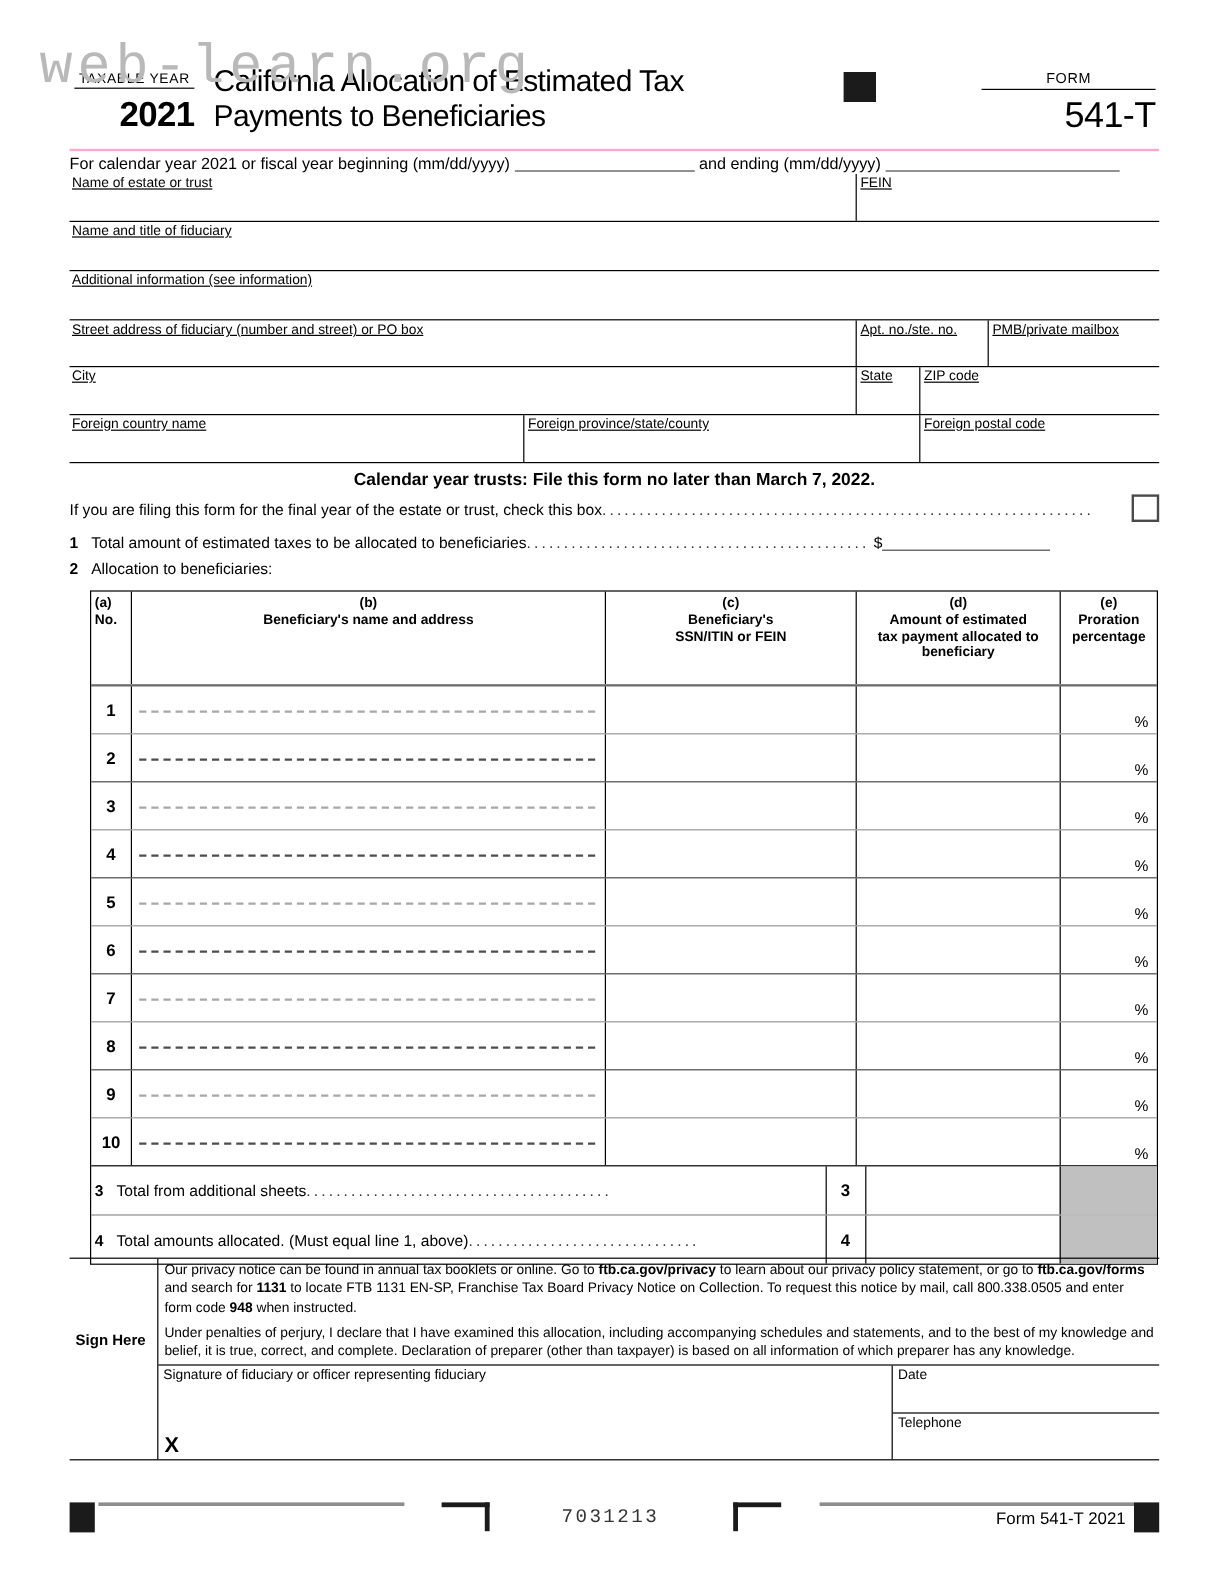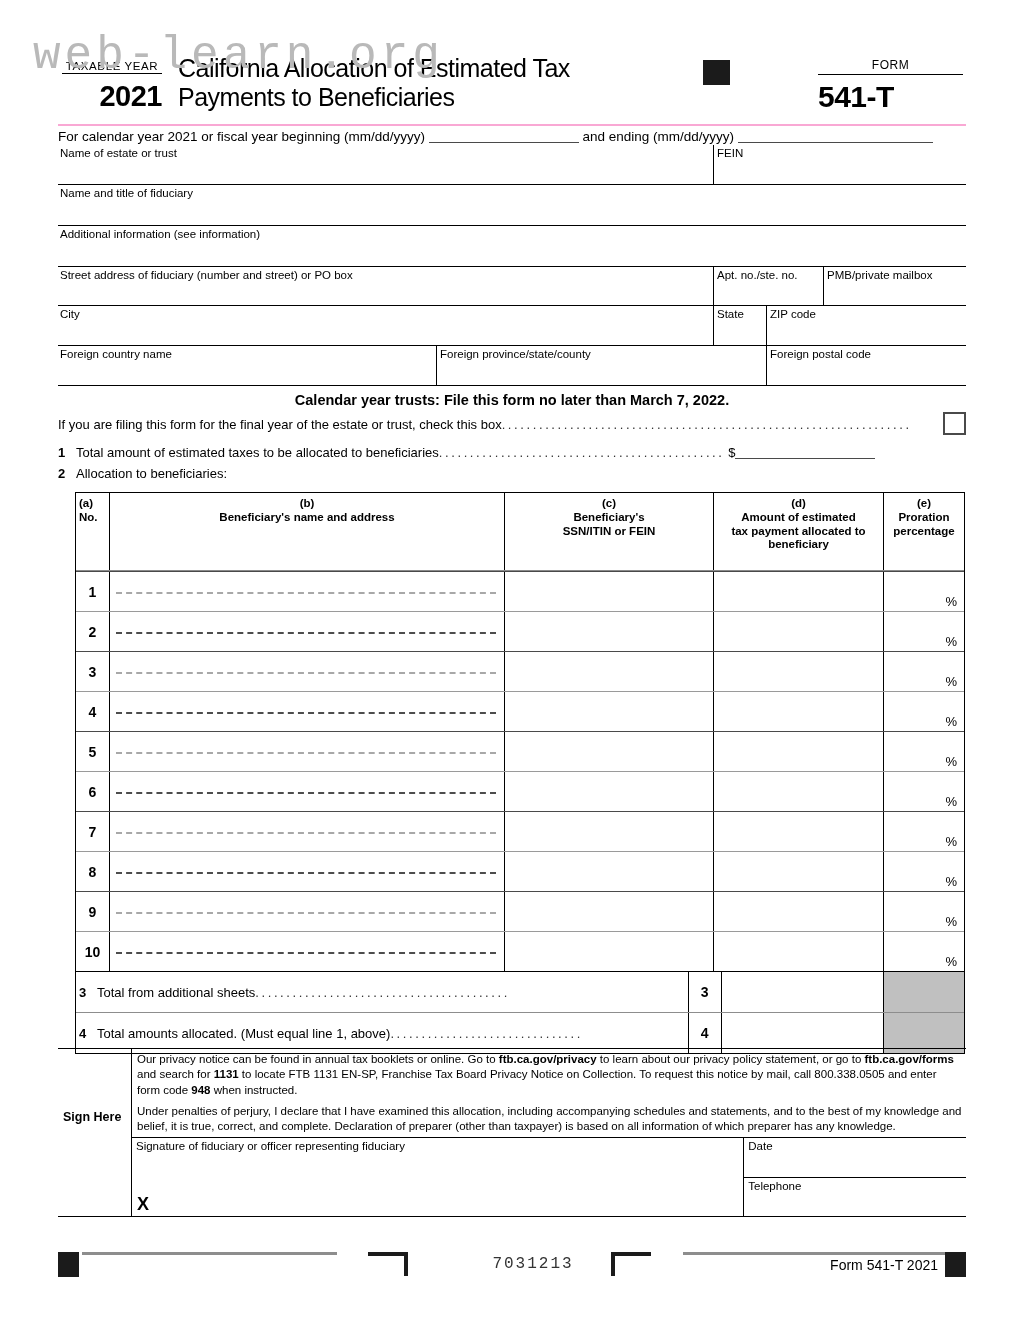--- a/index.html
+++ b/index.html
@@ -40,38 +40,39 @@
     font-size:25px; font-weight:normal; line-height:1.16; letter-spacing:-.5px;
   }
   .blk-sq{ position:absolute; left:645px; top:8px; width:27px; height:25px; background:#1b1b1b; }
   .form-label{
     position:absolute; left:760px; top:6px; width:145px;
     font-size:12px; text-align:center; letter-spacing:.5px;
     border-bottom:1px solid #000; padding-bottom:2px;
   }
   .form-no{
     position:absolute; left:760px; top:28px; width:145px;
-    font-size:30px; font-weight:bold; text-align:left; letter-spacing:-.5px;
+    font-size:30px; font-weight:normal; text-align:right; letter-spacing:-.5px;
   }
 
   
   .calline{
     position:absolute; left:58px; top:124px; width:908px; height:20px;
     font-size:13.5px; border-top:2px solid #f9a8d4; padding-top:3px;
     white-space:nowrap;
   }
   .ul-fill{ display:inline-block; border-bottom:1px solid #4a4a4a; height:12px; vertical-align:-2px; }
 
   
   .addr { position:absolute; left:58px; top:145px; width:908px; }
   .arow { position:relative; border-bottom:1.6px solid #000; }
   .acell{
     position:absolute; top:0; height:100%;
     font-size:11.5px; padding:2px 0 0 3px;
     border-left:1px solid #000;
+    text-decoration:underline;
   }
   .acell.first{ border-left:none; padding-left:2px; }
 
   
   .midnote{
     position:absolute; left:58px; top:392px; width:908px;
     text-align:center; font-size:14.5px; font-weight:bold;
   }
   .finalline{
     position:absolute; left:58px; top:417px; width:908px;
@@ -156,21 +157,21 @@
   .sb-bottom{ border-top:1.5px solid #000; height:0; }
 
   
   .footer{ position:absolute; left:58px; top:1252px; width:908px; height:30px; }
   .fsq{ position:absolute; top:0; width:21px; height:25px; background:#1b1b1b; }
   .fline{ position:absolute; top:0; height:3px; background:#8d8d8d; }
   .fcorner{ position:absolute; top:0; width:40px; height:24px; }
   .fcorner.tr-c{ border-top:4px solid #1b1b1b; border-right:4px solid #1b1b1b; }
   .fcorner.tl-c{ border-top:4px solid #1b1b1b; border-left:4px solid #1b1b1b; }
   .fcode{
-    position:absolute; left:410px; top:3px; width:130px; text-align:center;
+    position:absolute; left:410px; top:3px; width:130px; 
     font-family:"Liberation Mono", monospace; font-size:16px; letter-spacing:2px; color:#333;
   }
   .fform{
     position:absolute; right:28px; top:5px; font-size:14px; color:#000000;
   }
 </style>
 </head>
 <body>
 
 <div class="page">

